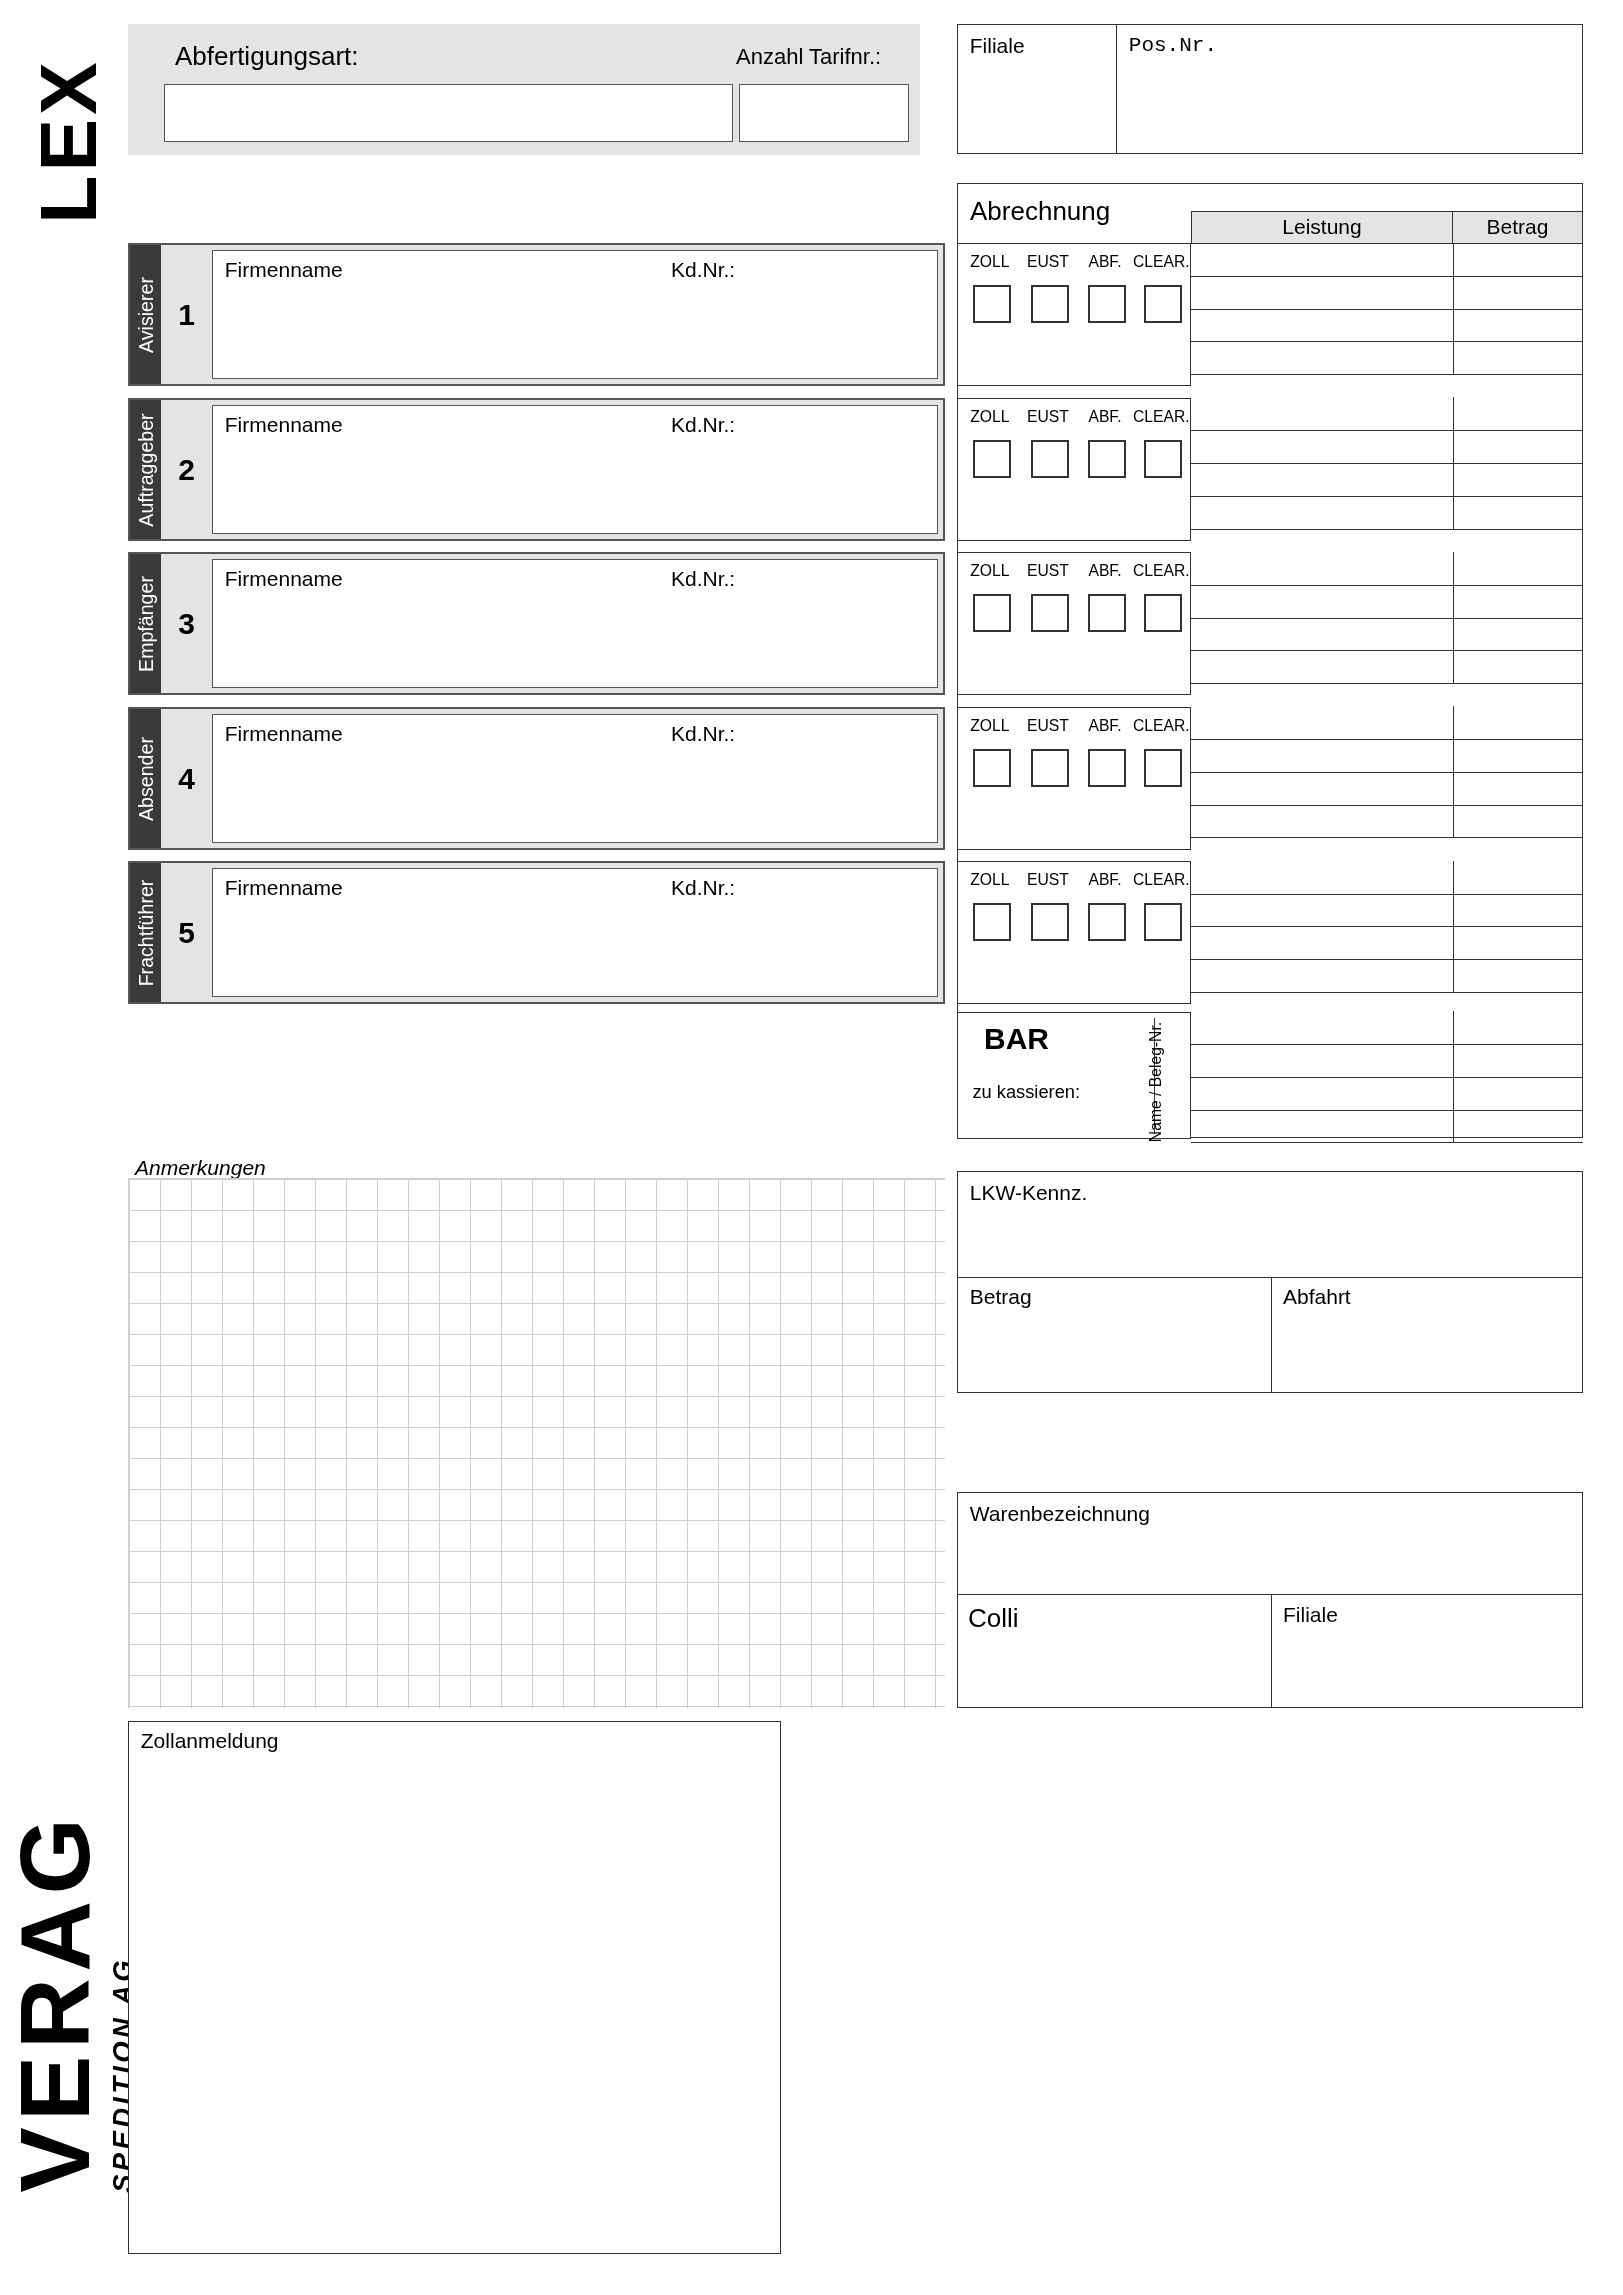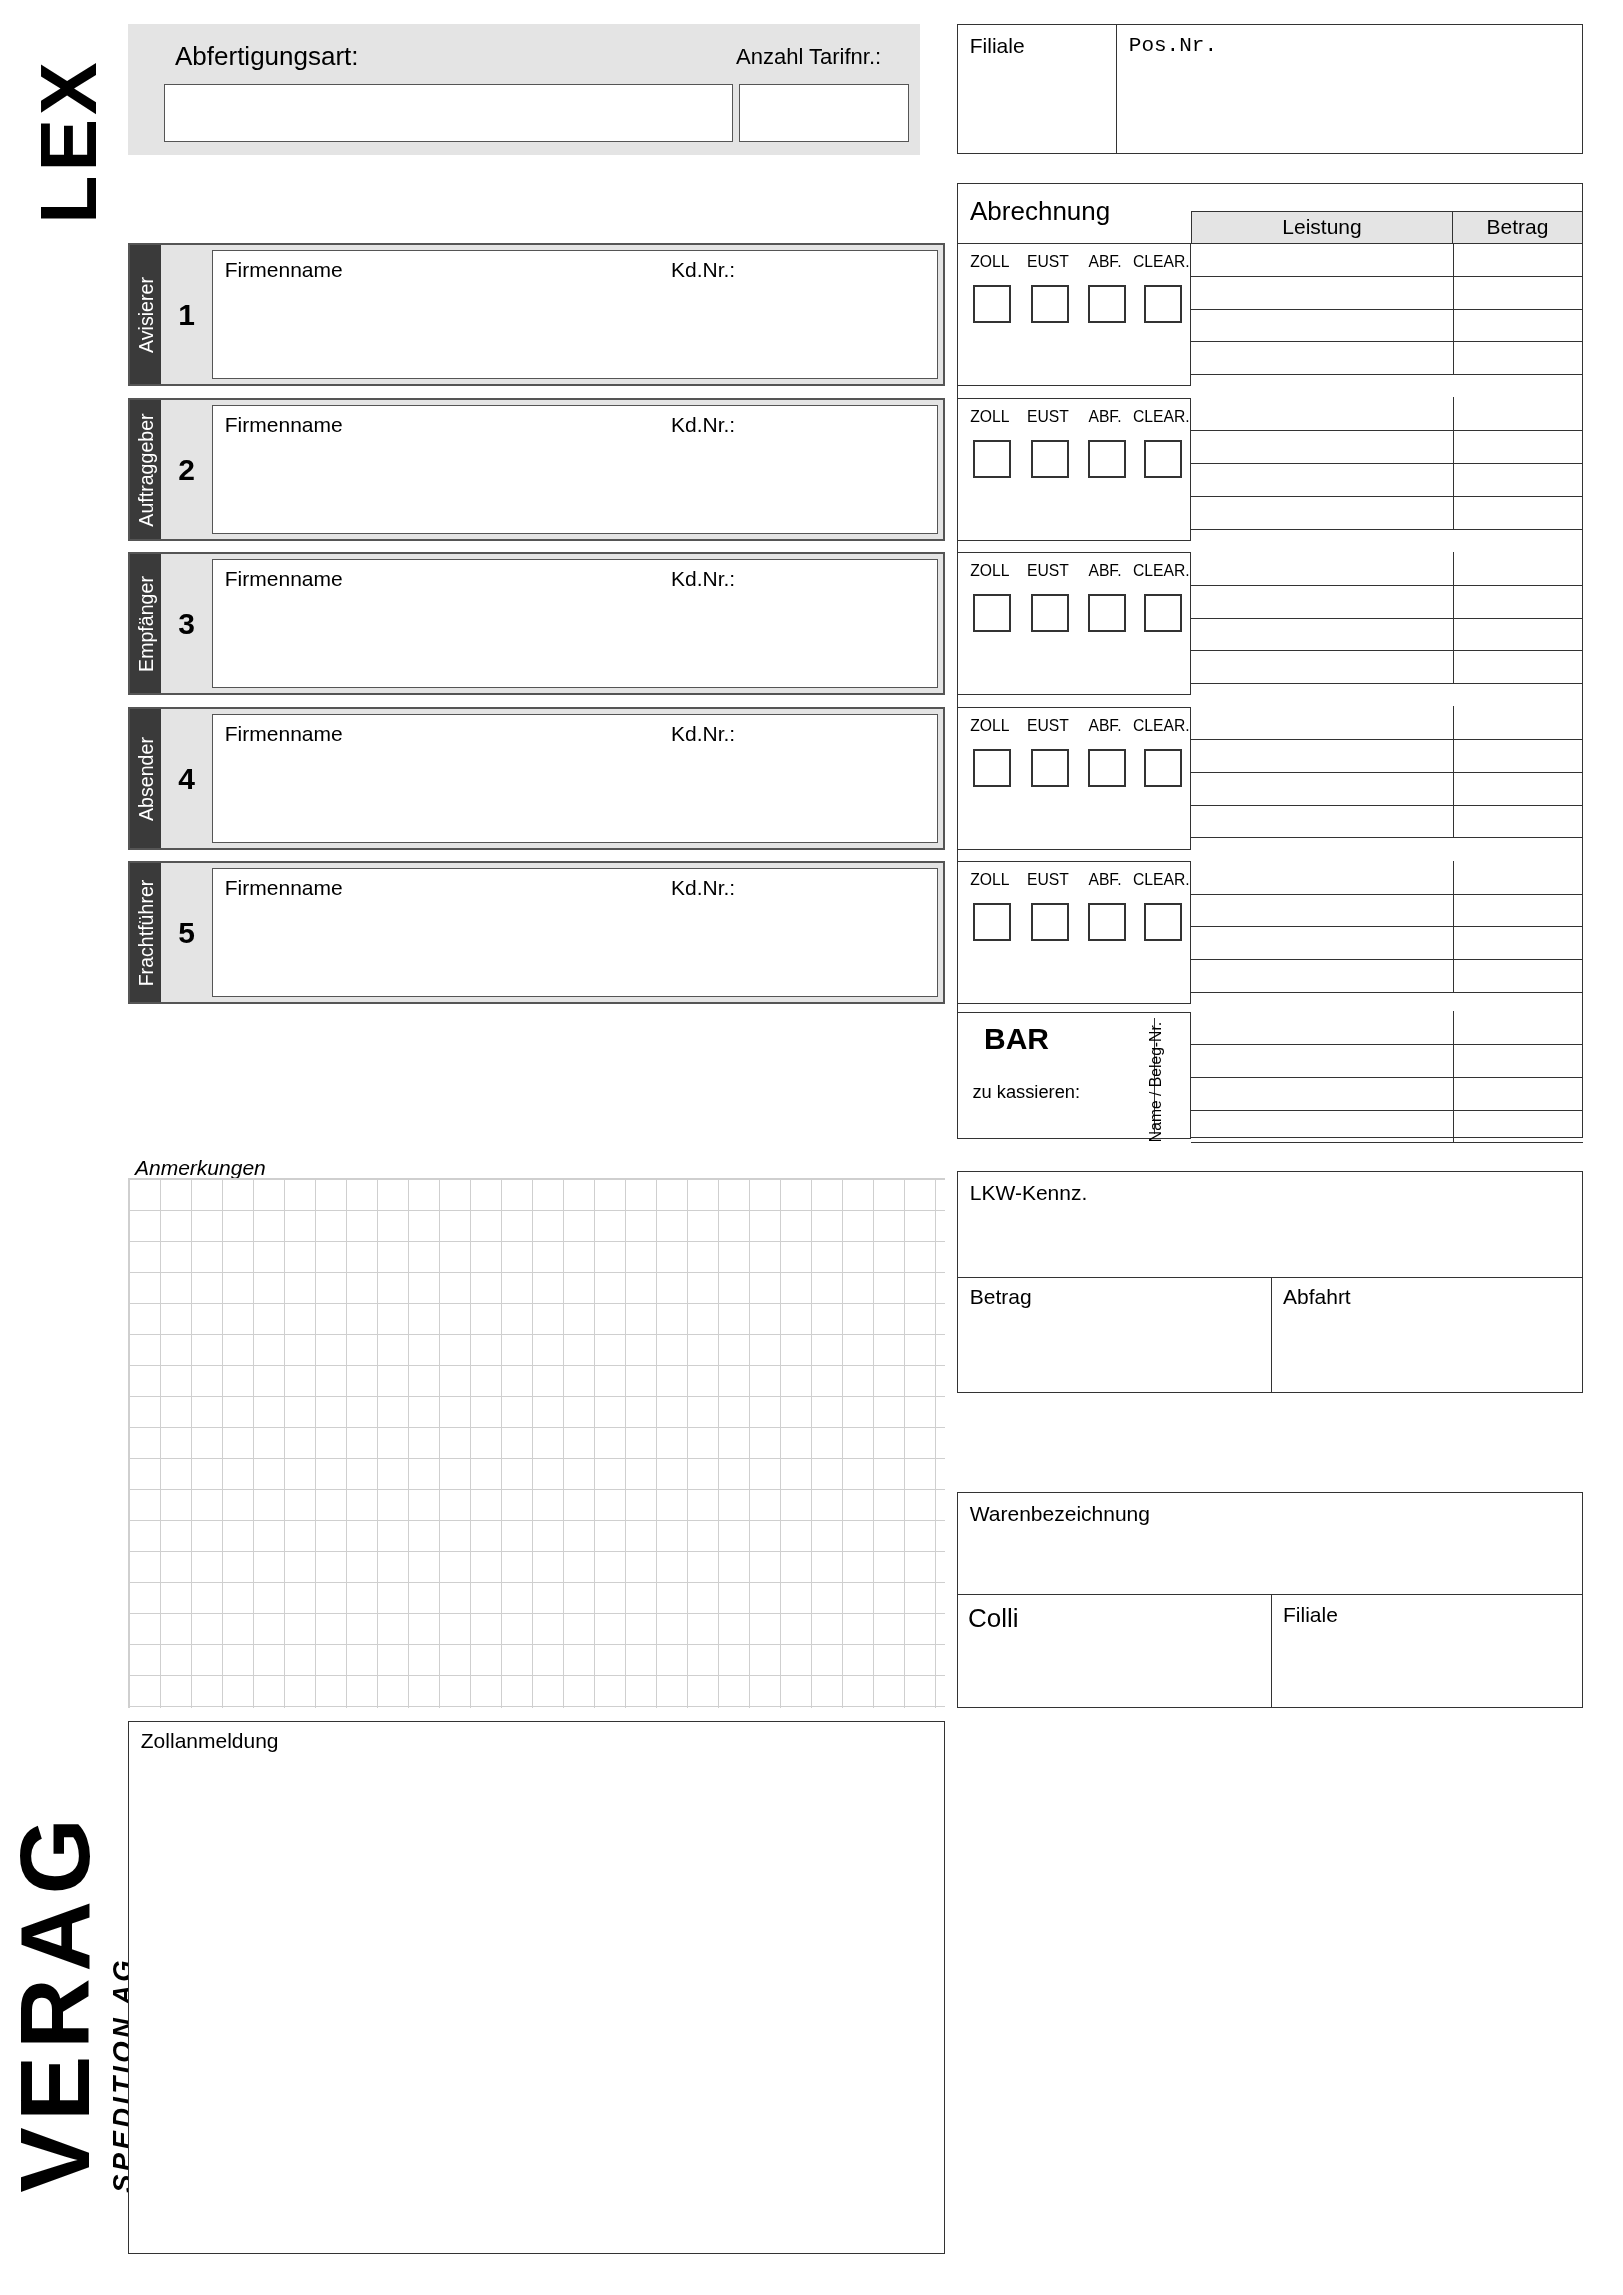--- a/index.html
+++ b/index.html
@@ -275,21 +275,21 @@
       linear-gradient(to right, #cfcfcf 1.3px, transparent 1.3px),
       linear-gradient(to bottom, #cfcfcf 1.3px, transparent 1.3px);
     background-size: 31px 31px;
     border-top: 1.3px solid #cfcfcf;
     border-left: 1.3px solid #cfcfcf;
   }
 
   
   #zollanmeldung-box {
     left: 128px; top: 1721px;
-    width: 817px; height: 533px;
+    width: 653px; height: 533px;
     border: 1.3px solid #333;
     background: #fff;
     text-align: right;
   }
   #zollanmeldung-label {
     position: absolute; left: 11.8px; top: 6.5px;
     font-size: 21px;
   }
 
   

